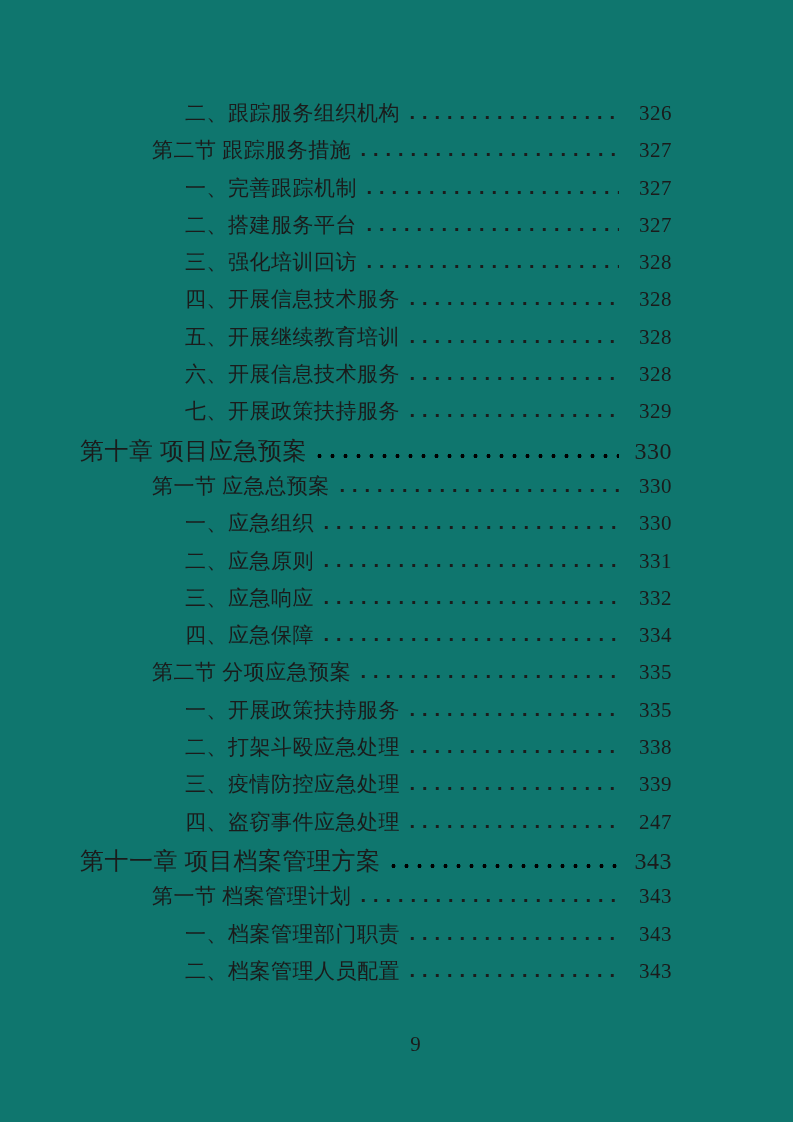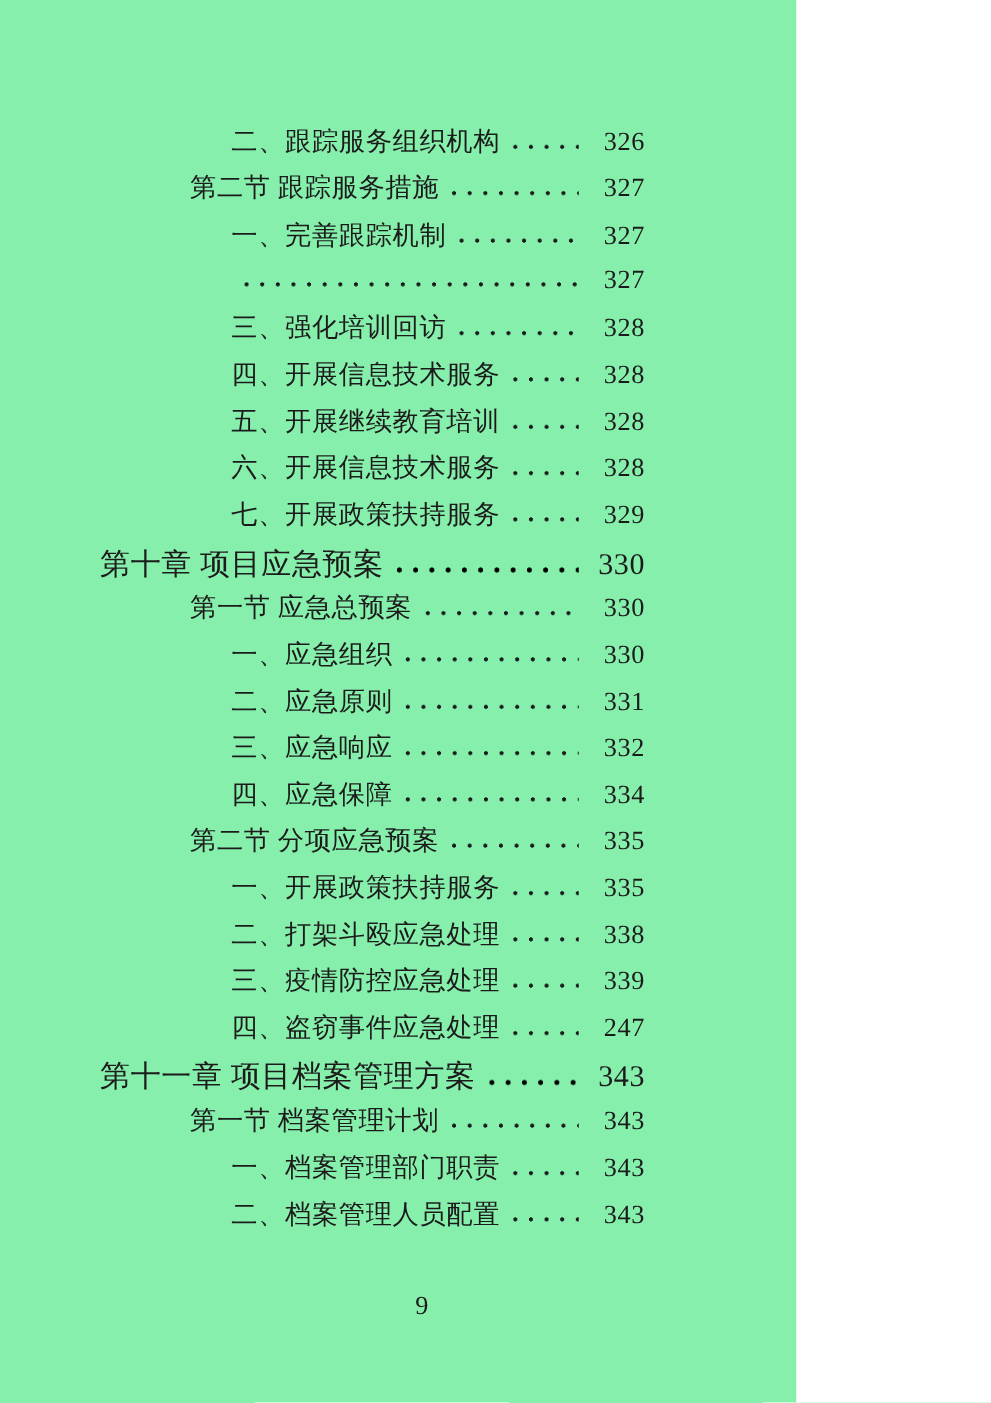--- a/index.html
+++ b/index.html
@@ -2,23 +2,23 @@
 <html><head>
 <meta charset="utf-8">
 <style>
   html, body {
     margin: 0;
     padding: 0;
     background: #ffffff;
   }
   .page {
     position: relative;
-    width: 637px;
+    width: 793px;
     height: 1122px;
-    background: #86efac;
+    background: #0f766e;
     overflow: hidden;
     font-family: "Liberation Serif", "DejaVu Serif", serif;
     color: #1b1b1b;
   }
   .toc {
     padding: 99px 121px 0 0;
     box-sizing: border-box;
   }
   .row {
     display: flex;
@@ -84,20 +84,21 @@
         <span class="label">第二节 跟踪服务措施</span>
         <span class="leader"></span>
         <span class="pagenum">327</span>
       </div>
       <div class="row level-item">
         <span class="label">一、完善跟踪机制</span>
         <span class="leader"></span>
         <span class="pagenum">327</span>
       </div>
       <div class="row level-item">
+        <span class="label">二、搭建服务平台</span>
         <span class="leader"></span>
         <span class="pagenum">327</span>
       </div>
       <div class="row level-item">
         <span class="label">三、强化培训回访</span>
         <span class="leader"></span>
         <span class="pagenum">328</span>
       </div>
       <div class="row level-item">
         <span class="label">四、开展信息技术服务</span>

